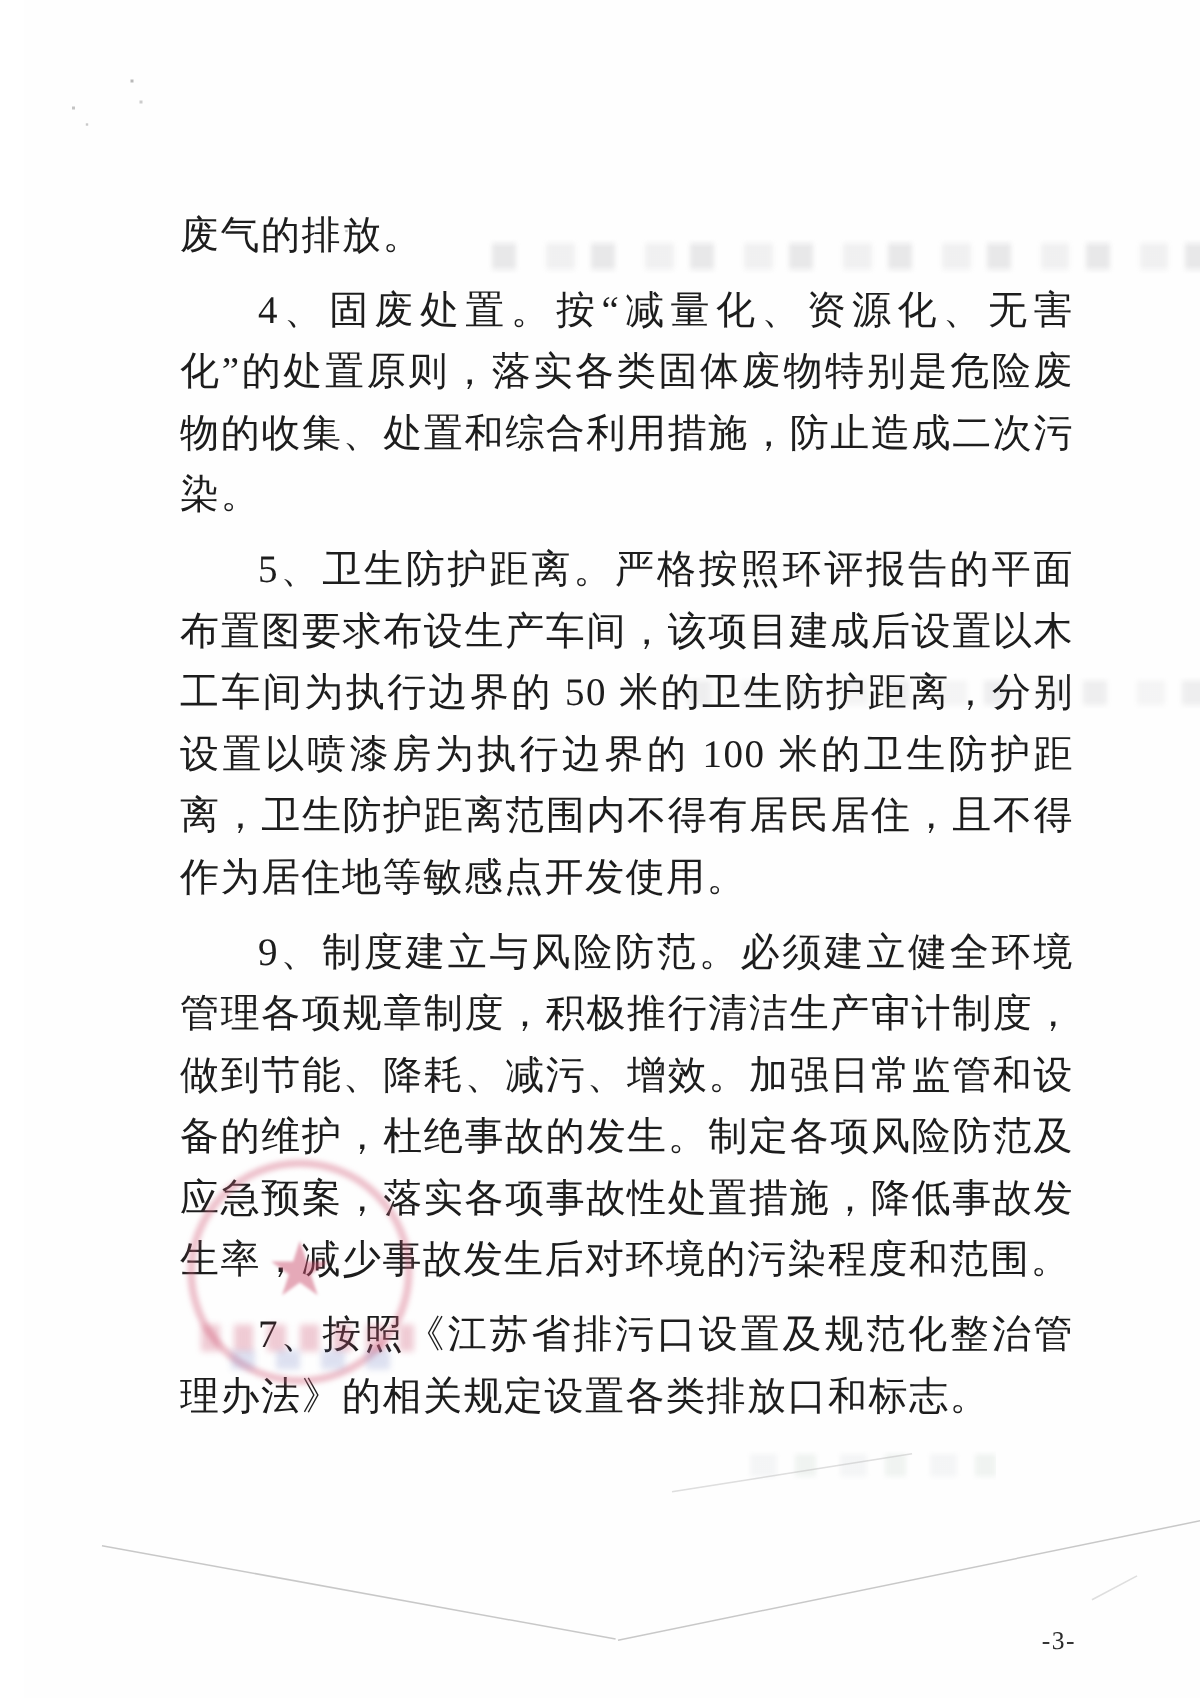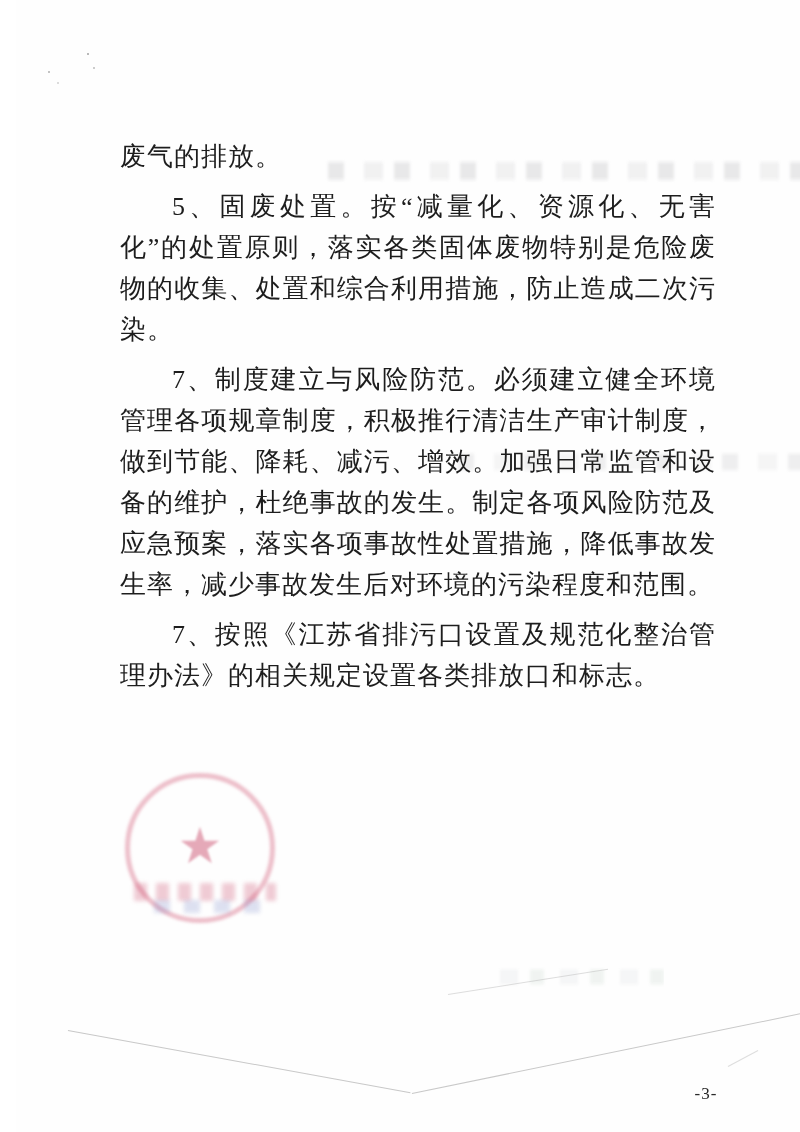--- a/index.html
+++ b/index.html
@@ -125,22 +125,23 @@
 <div class="page">
 
   <div class="speckles"></div>
 
   <div class="bleed bleed-top"></div>
   <div class="bleed bleed-middle"></div>
   <div class="bleed bleed-bottom"></div>
 
   <main class="content">
     <p class="para">废气的排放。</p>
-    <p class="para indent">5、固废处置。按“减量化、资源化、无害化”的处置原则，落实各类固体废物特别是危险废物的收集、处置和综合利用措施，防止造成二次污染。</p>
-    <p class="para indent">7、制度建立与风险防范。必须建立健全环境管理各项规章制度，积极推行清洁生产审计制度，做到节能、降耗、减污、增效。加强日常监管和设备的维护，杜绝事故的发生。制定各项风险防范及应急预案，落实各项事故性处置措施，降低事故发生率，减少事故发生后对环境的污染程度和范围。</p>
+    <p class="para indent">4、固废处置。按“减量化、资源化、无害化”的处置原则，落实各类固体废物特别是危险废物的收集、处置和综合利用措施，防止造成二次污染。</p>
+    <p class="para indent">5、卫生防护距离。严格按照环评报告的平面布置图要求布设生产车间，该项目建成后设置以木工车间为执行边界的 50 米的卫生防护距离，分别设置以喷漆房为执行边界的 100 米的卫生防护距离，卫生防护距离范围内不得有居民居住，且不得作为居住地等敏感点开发使用。</p>
+    <p class="para indent">9、制度建立与风险防范。必须建立健全环境管理各项规章制度，积极推行清洁生产审计制度，做到节能、降耗、减污、增效。加强日常监管和设备的维护，杜绝事故的发生。制定各项风险防范及应急预案，落实各项事故性处置措施，降低事故发生率，减少事故发生后对环境的污染程度和范围。</p>
     <p class="para indent">7、按照《江苏省排污口设置及规范化整治管理办法》的相关规定设置各类排放口和标志。</p>
 
   </main>
 
   <div class="stamp">
     <div class="stamp-circle"></div>
     <div class="stamp-star">★</div>
     <div class="stamp-chars"></div>
     <div class="stamp-blue"></div>
   </div>

